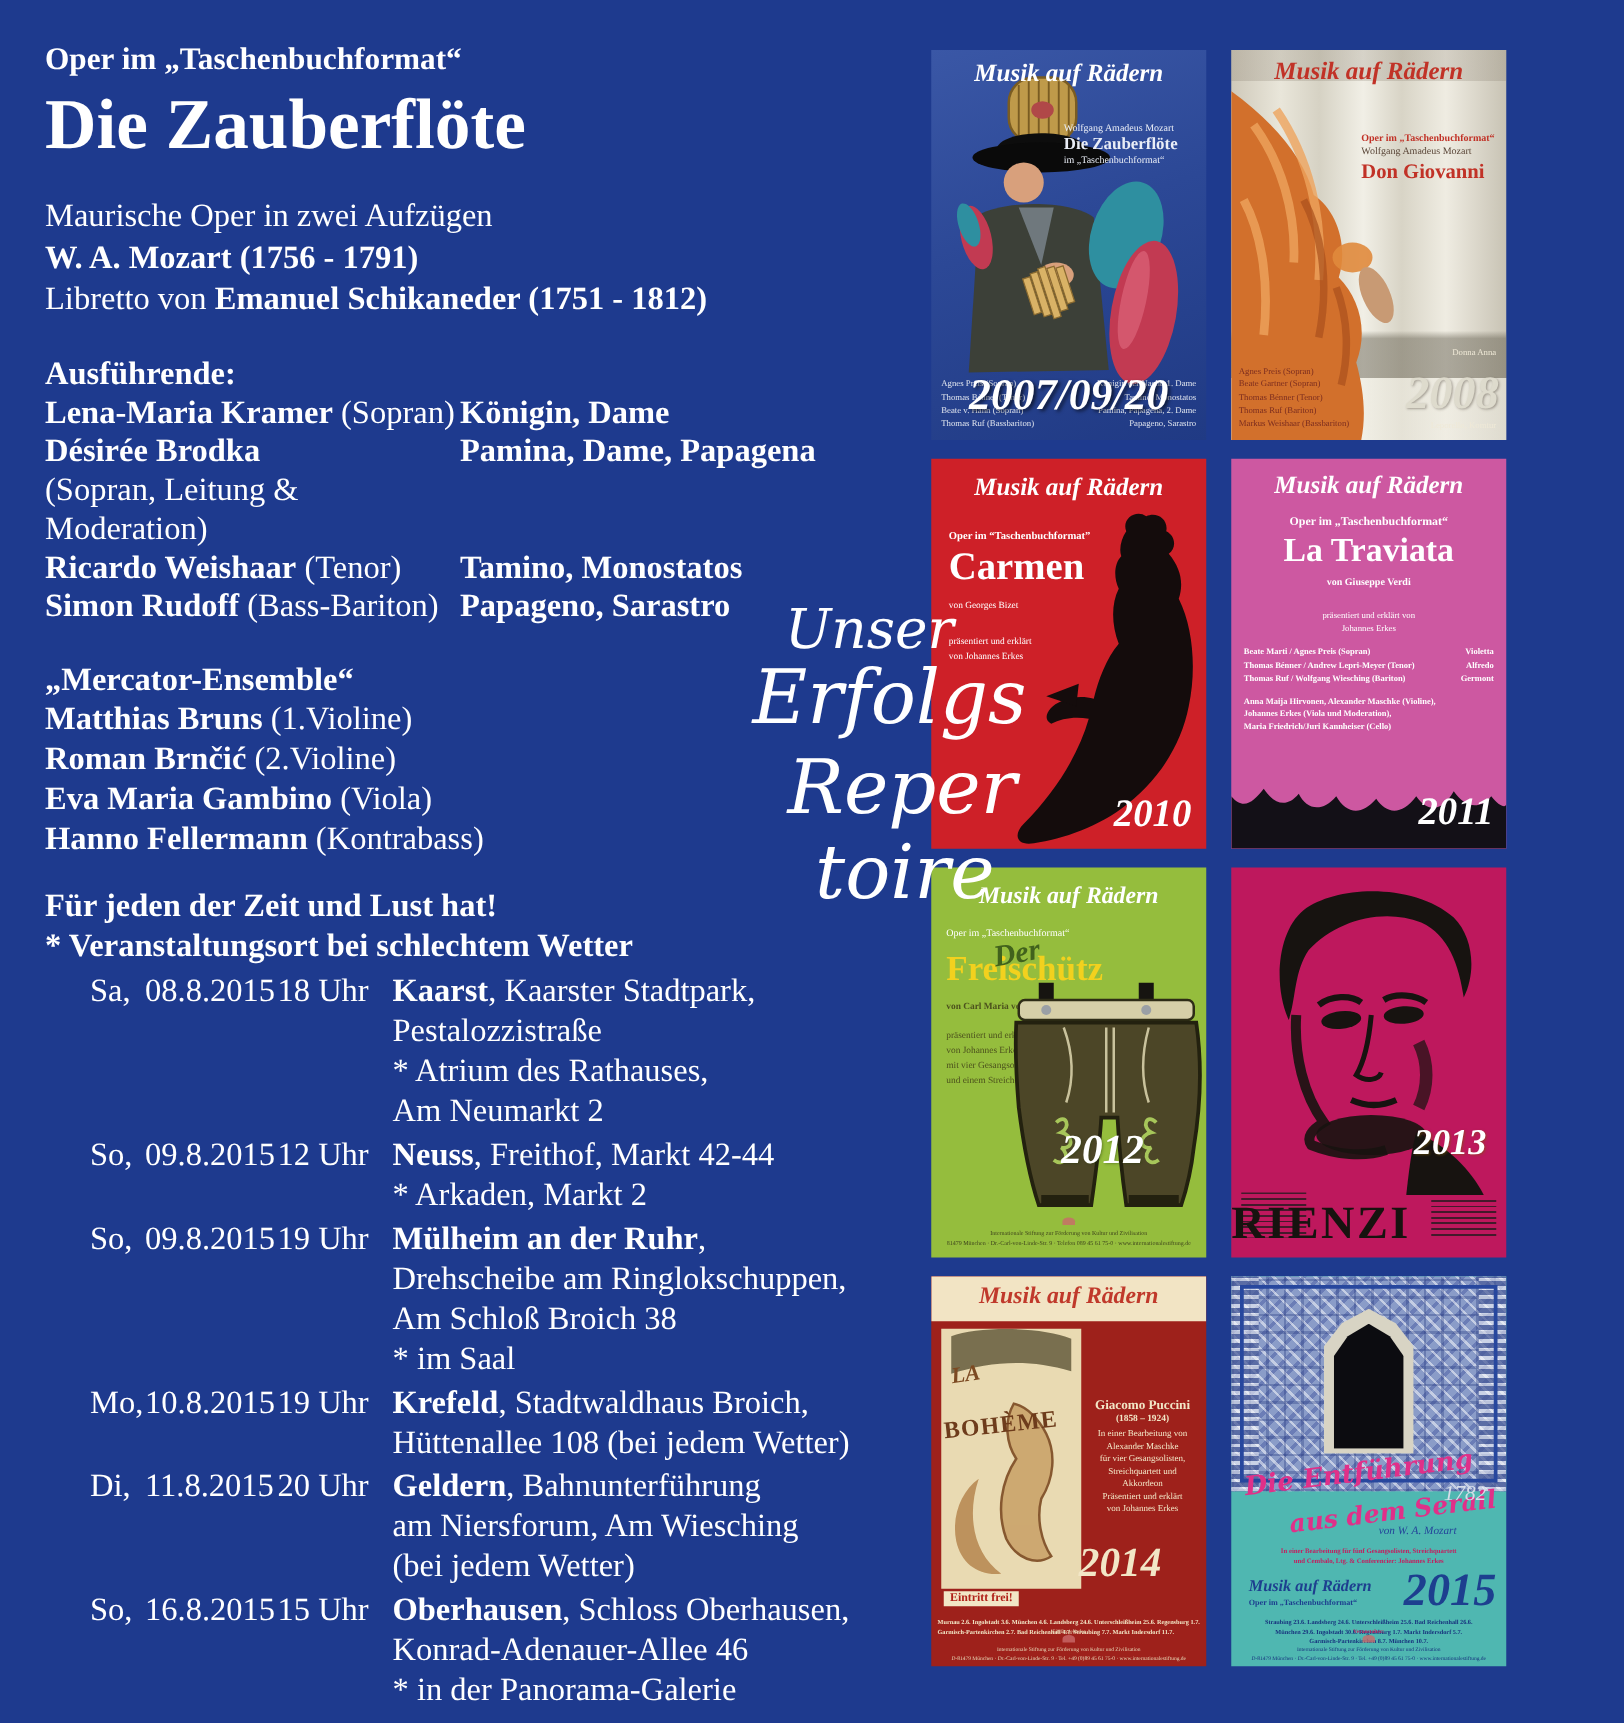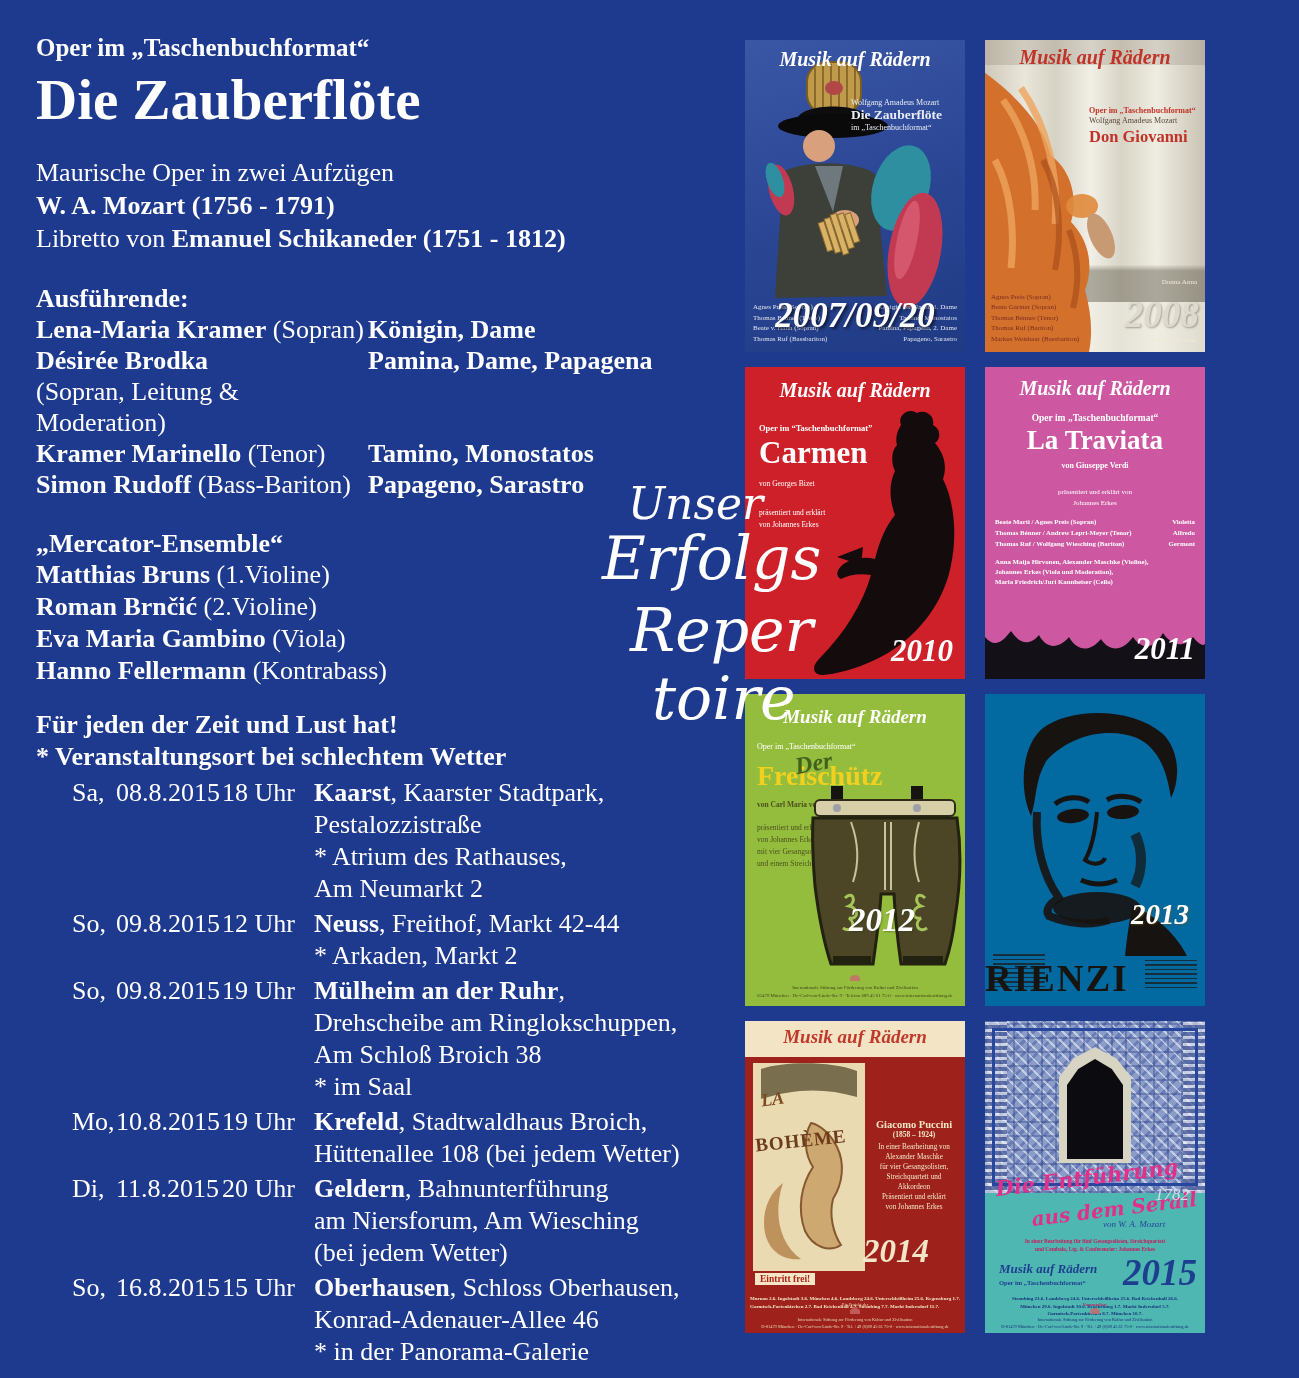--- a/index.html
+++ b/index.html
@@ -88,21 +88,21 @@
   .fs-brand{top:12px;color:#fff;font-size:19px;}
   .fs-kick{left:12px;top:48px;font-size:8px;color:#fff;}
   .fs-der{left:50px;top:56px;font-size:24px;font-weight:bold;font-style:italic;color:#41621c;transform:rotate(-10deg);z-index:2;}
   .fs-title{left:12px;top:66px;font-size:28px;font-weight:bold;color:#f2d11e;z-index:1;}
   .fs-comp{left:12px;top:106px;font-size:7.5px;font-weight:bold;color:#4c511d;}
   .fs-pres{left:12px;top:128px;font-size:7.5px;color:#4c511d;line-height:1.6;}
   .fs-art{left:48px;top:92px;}
   .fs-year{left:104px;top:208px;font-size:33px;color:#fff;z-index:3;text-shadow:1px 1px 2px rgba(40,60,10,.4);font-style:italic;}
   .fs-foot{left:6px;right:6px;bottom:6px;text-align:center;font-size:4.8px;color:#3e431c;line-height:1.7;}
   
-  .p-rz{background:#0369a1;}
+  .p-rz{background:#be185d;}
   .rz-year{right:16px;top:204px;font-size:29px;color:#fff;z-index:2;text-shadow:1px 1px 2px rgba(120,90,0,.5);}
   .rz-title{left:0;right:0;bottom:6px;text-align:left;font-size:37px;font-weight:bold;color:#17130f;letter-spacing:2px;z-index:2;}
   .rz-micro{position:absolute;width:52px;height:36px;opacity:.75;z-index:2;
     background:repeating-linear-gradient(#1a1a1a 0 1.5px,transparent 1.5px 4.5px);}
   .rz-microL{left:8px;bottom:16px;}
   .rz-microR{right:8px;bottom:16px;height:30px;}
   
   .p-bh{background:#9e211b;}
   .bh-band{left:0;right:0;top:0;height:36px;background:#f2e4c4;}
   .bh-brand{top:5px;color:#c0392b;font-size:19px;}
@@ -164,21 +164,21 @@
     </div>
     <div class="castrow">
       <div><span class="pname">Désirée Brodka</span><span></span></div>
       <div class="role">Pamina, Dame, Papagena</div>
     </div>
     <div class="castrow">
       <div><span class="pname"></span><span>(Sopran, Leitung &amp; Moderation)</span></div>
       <div class="role"></div>
     </div>
     <div class="castrow">
-      <div><span class="pname">Kramer Marinello</span><span> (Tenor)</span></div>
+      <div><span class="pname">Ricardo Weishaar</span><span> (Tenor)</span></div>
       <div class="role">Tamino, Monostatos</div>
     </div>
     <div class="castrow">
       <div><span class="pname">Simon Rudoff</span><span> (Bass-Bariton)</span></div>
       <div class="role">Papageno, Sarastro</div>
     </div>
 
     <div class="heading sec">„Mercator-Ensemble“</div>
     <div class="member"><span class="pname">Matthias Bruns</span><span> (1.Violine)</span></div>
     <div class="member"><span class="pname">Roman Brnčić</span><span> (2.Violine)</span></div>

